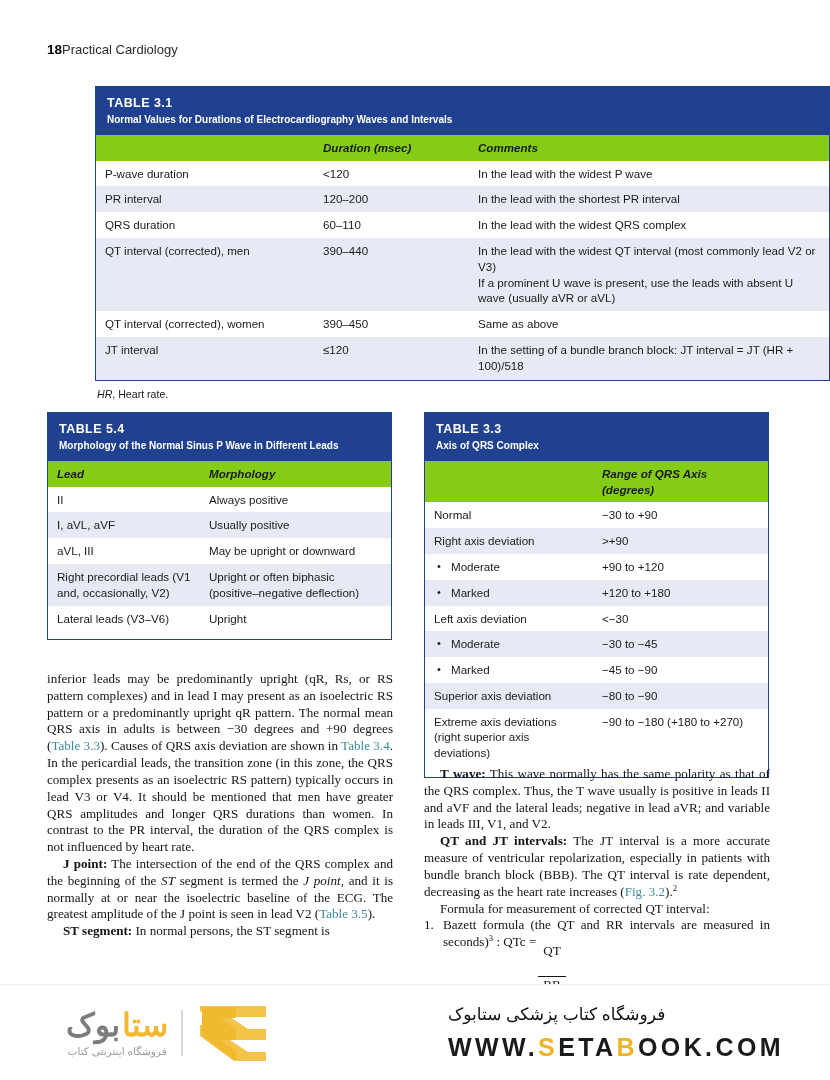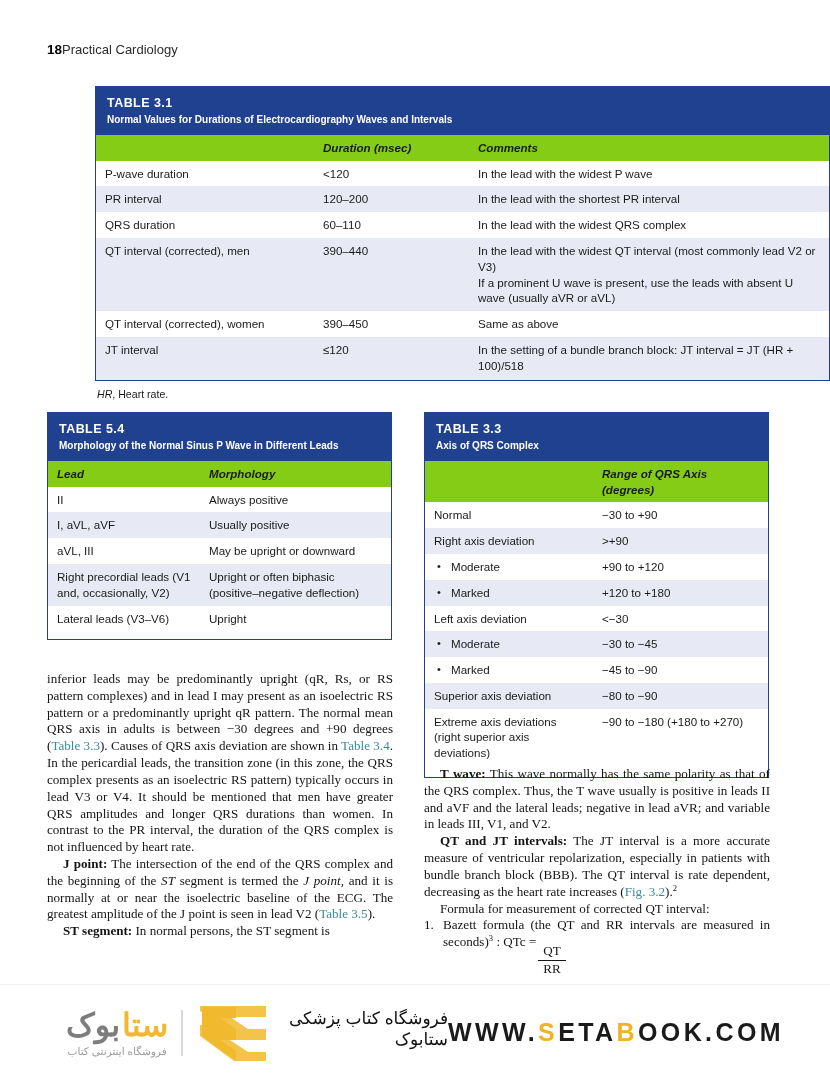--- a/index.html
+++ b/index.html
@@ -103,21 +103,21 @@
   .numlist li {
     position: relative; padding-left: 19px; text-align: justify;
   }
   .numlist li .lnum { position: absolute; left: 0; top: 0; }
 
   .frac-inline {
     display: inline-flex; flex-direction: column;
     vertical-align: -9px; text-align: center; line-height: 1.05;
     margin: 0 2px;
   }
-  .frac-inline .fnum { border-bottom: 1px solid #141414; padding: 0 5px 2px 5px; }
+  .frac-inline .fnum { border-bottom: 1px solid #141414; padding: 0 5px 18px 5px; }
   .frac-inline .fden { padding-top: 1px; }
 
   
   #banner {
     position: absolute; left: 0; bottom: 0;
     width: 830px; height: 96px;
     background: #ffffff;
     border-top: 1px solid #f0f0f0;
     display: flex; align-items: center;
   }
@@ -137,21 +137,21 @@
   .logo-arabic .dark { color: #7d7d7d; }
   .logo-sub {
     font-size: 10.5px; color: #9a9a9a; margin-top: 5px; letter-spacing: .4px;
   }
   .logo-divider {
     width: 2px; height: 46px; background: #d8d8d8; margin: 0 13px;
   }
   .chev-mark { display: block; }
   #banner-right {
     margin-left: auto; margin-right: 46px;
-    display: flex; flex-direction: row; align-items: center;
+    display: flex; flex-direction: column; align-items: flex-start;
   }
   .banner-fa { font-size: 17px; color: #111; margin-bottom: 8px; direction: rtl; }
   .banner-url {
     font-size: 25px; font-weight: bold; color: #1a1a1a;
     letter-spacing: 3.4px;
   }
   .banner-url .gold { color: #f0b323; }
 </style>
 </head>
 <body>

